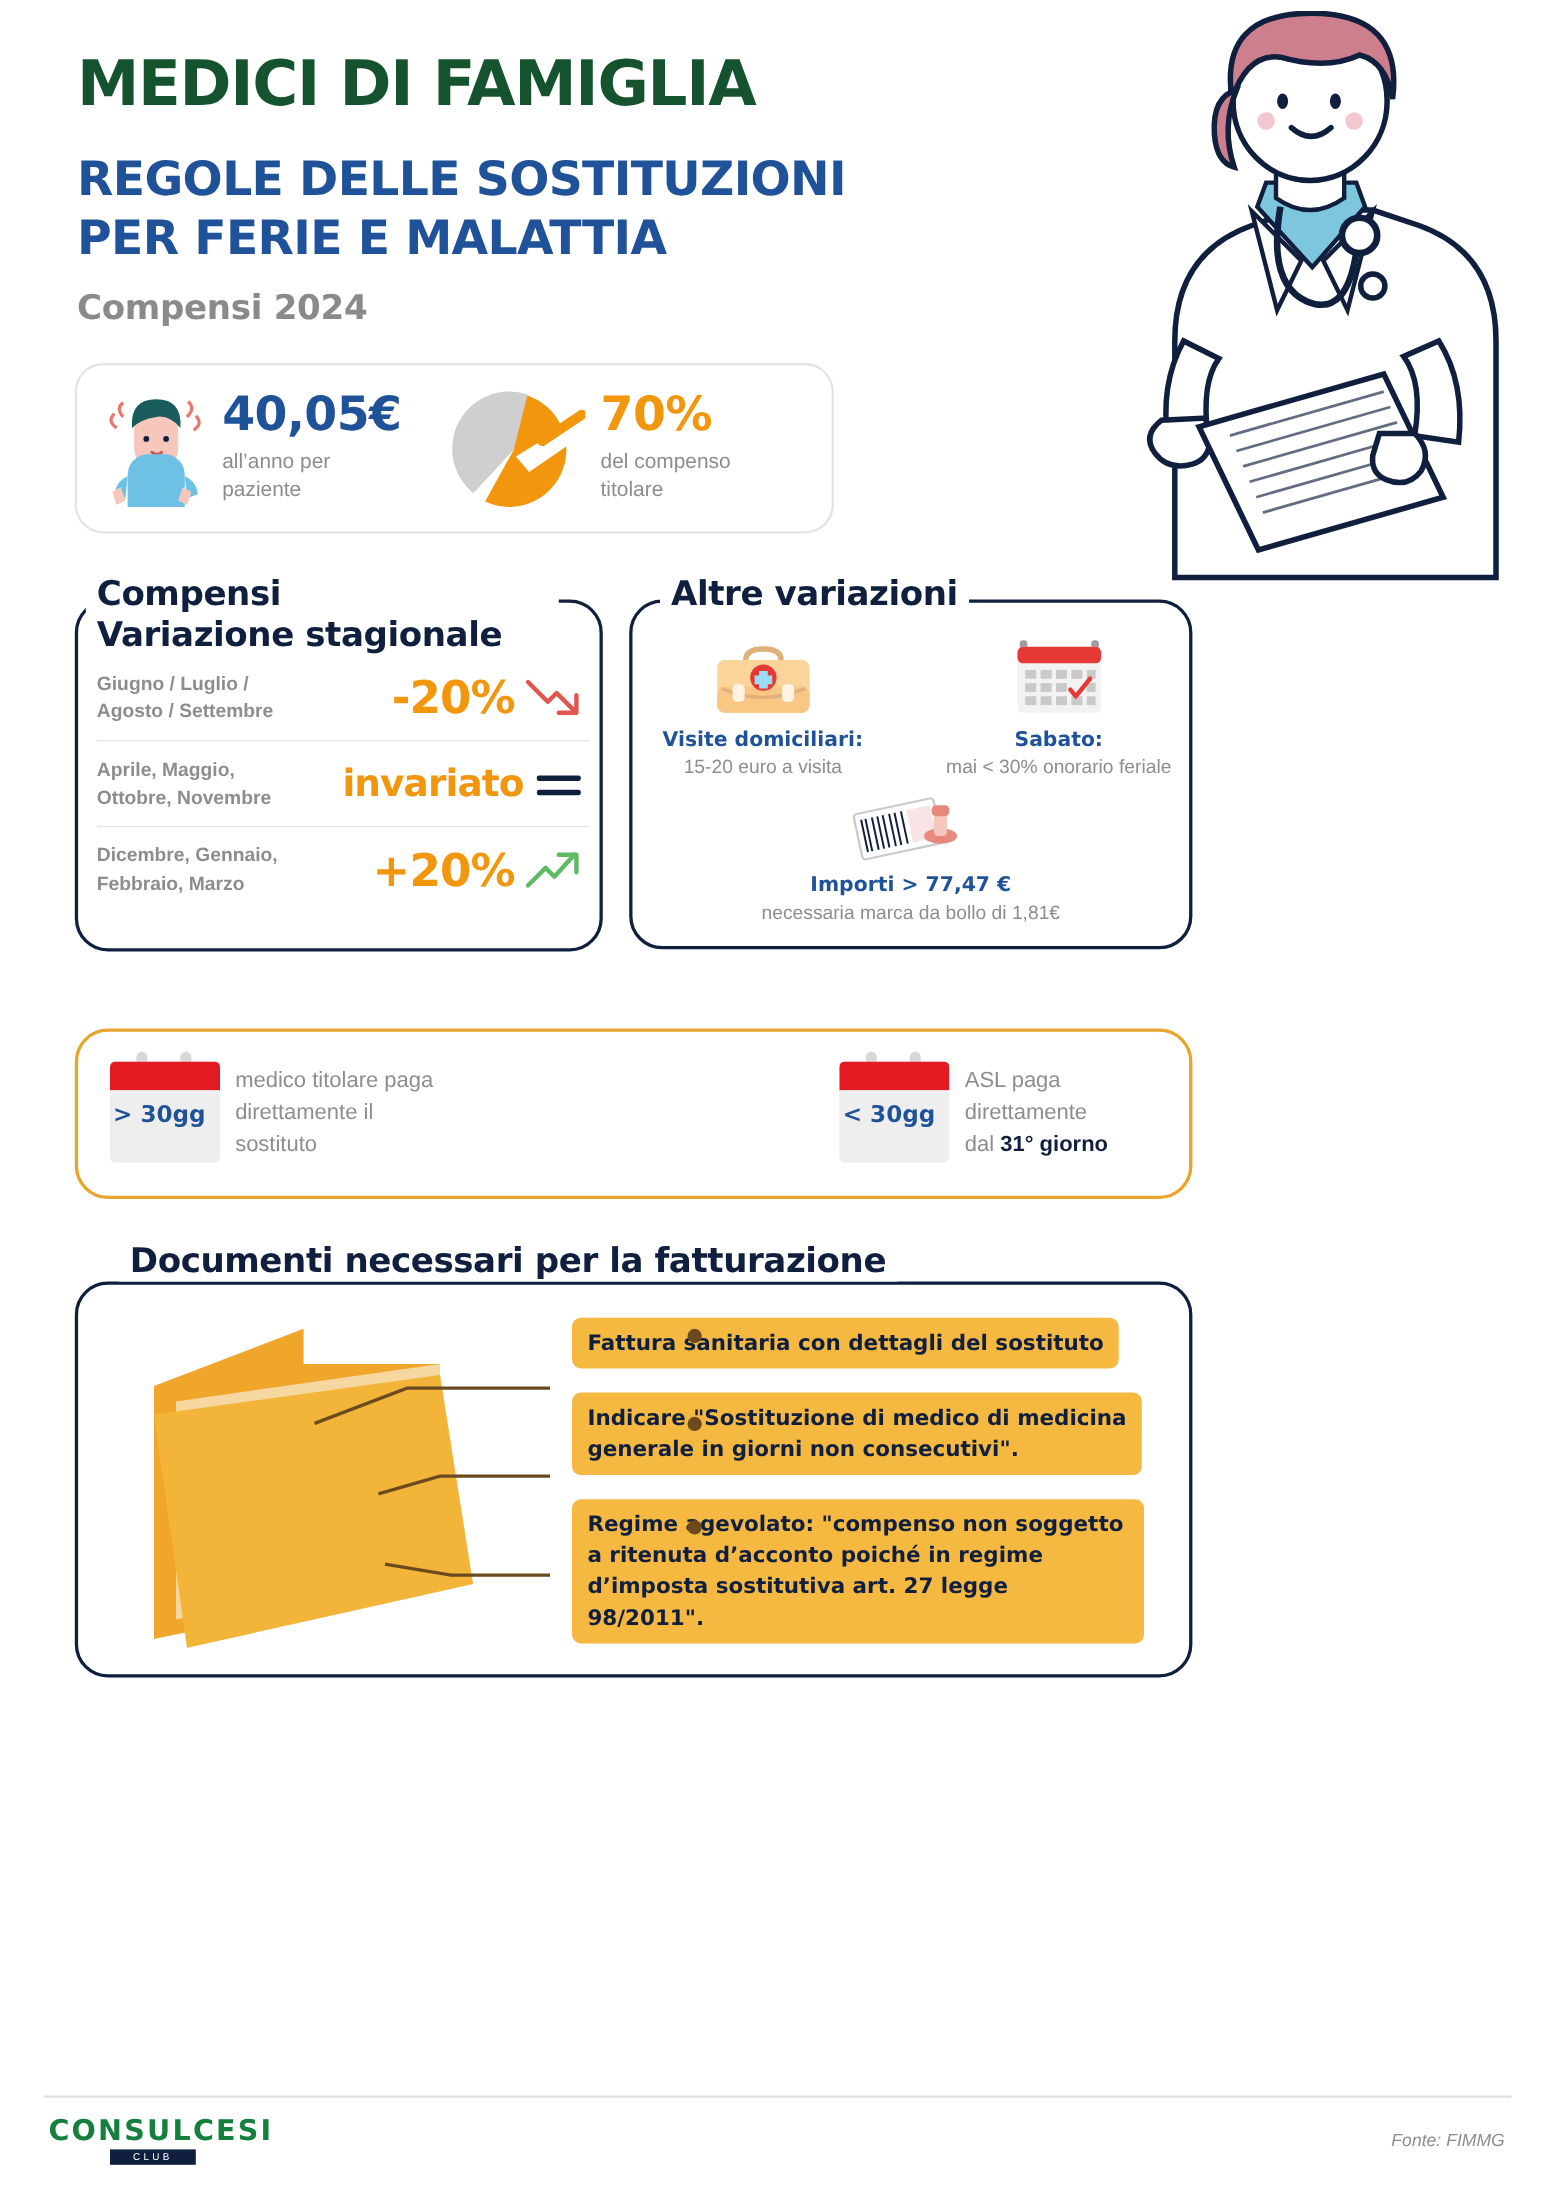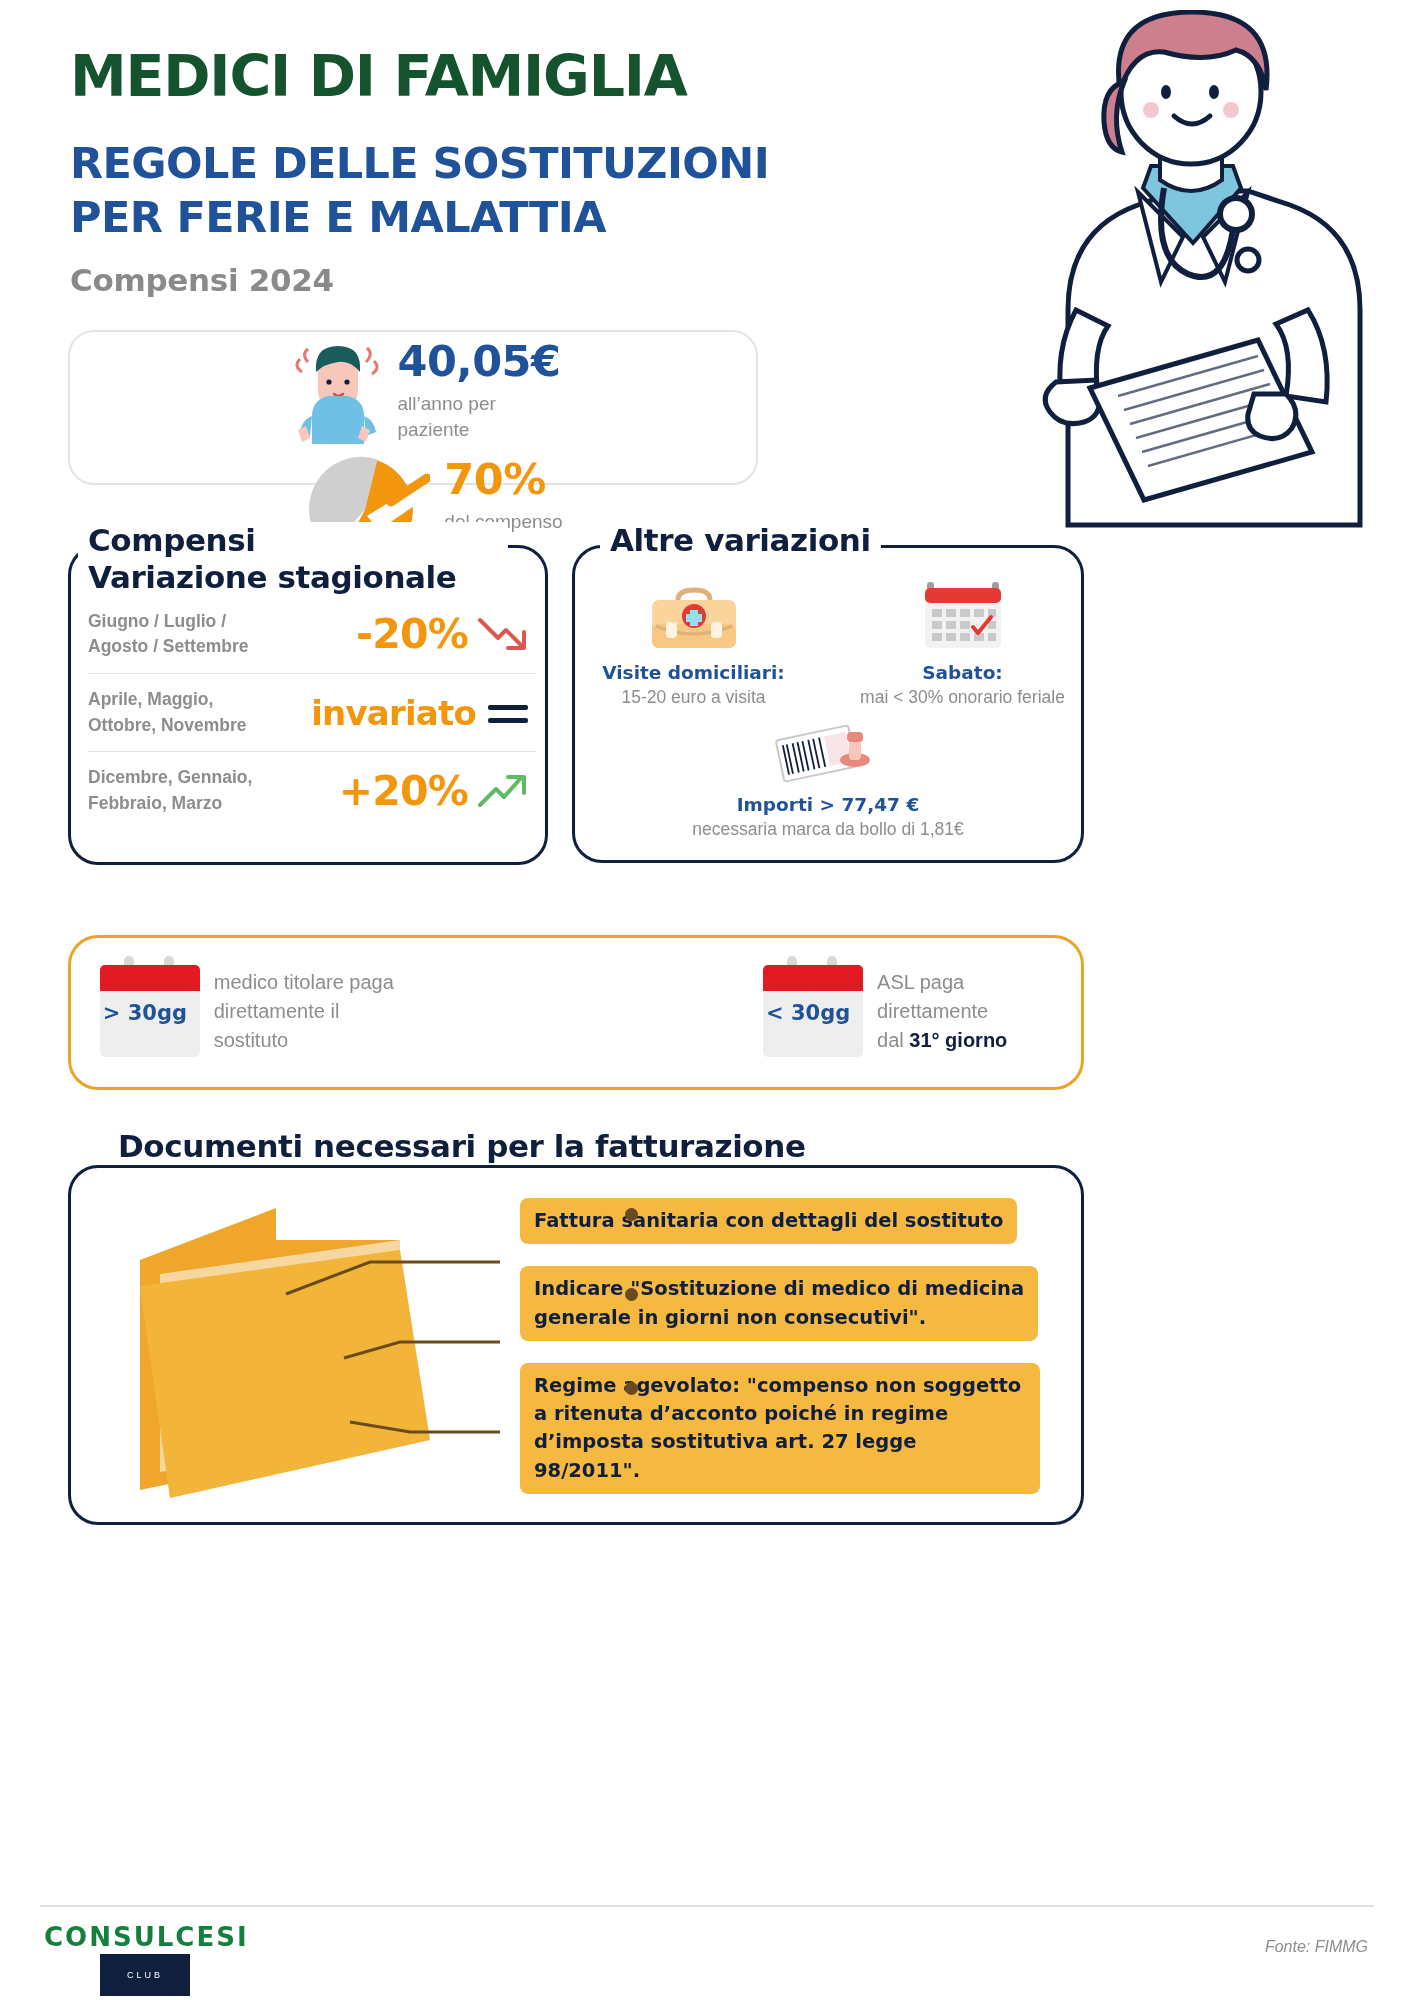--- a/index.html
+++ b/index.html
@@ -33,21 +33,21 @@
     font-family:"DejaVu Sans", sans-serif;
   }
 
   
   .doctor { position:absolute; right:6px; top:10px; width:460px; height:520px; }
 
   
   .stats-card {
     position:absolute; left:68px; top:330px; width:690px; height:155px;
     border:2px solid #e3e3e3; border-radius:26px; background:#fff;
-    display:flex; align-items:center;flex-direction:column;
+    display:flex; align-items:center;
   }
   .stat { display:flex; align-items:center; }
   .stat-a { margin-left:26px; }
   .stat-b { margin-left:42px; }
   .stat-text { margin-left:14px; }
   .stat-value {
     font-size:43px; font-weight:bold; color:#1F5299; line-height:1;
     font-family:"DejaVu Sans", sans-serif; letter-spacing:-0.5px;
   }
   .stat-value.orange { color:#F2960E; }
@@ -140,21 +140,21 @@
     display:inline-block;
   }
   .dot { position:absolute; width:13px; height:13px; border-radius:50%; background:#6B4A1E; }
 
   
   .footer-line { position:absolute; left:40px; top:1905px; width:1334px; height:2px; background:#e0e0e0; }
   .logo { position:absolute; left:44px; top:1922px; }
   .logo-main { font-size:26px; font-weight:bold; color:#15803d; letter-spacing:2px;
                font-family:"DejaVu Sans", sans-serif; }
   .logo-club { margin-top:2px; background:#101F3E; color:#fff; font-size:9px;
-               letter-spacing:3px; text-align:center; padding:16px 0; width:90px;
+               letter-spacing:3px; text-align:center; padding:2px 0; width:78px;
                margin-left:56px; }
   .source { position:absolute; right:46px; top:1938px; font-size:16px;
             color:#8d8d8d; font-style:italic; }
 </style>
 </head>
 <body>
 
 <div class="page">
 
   <div class="header">

